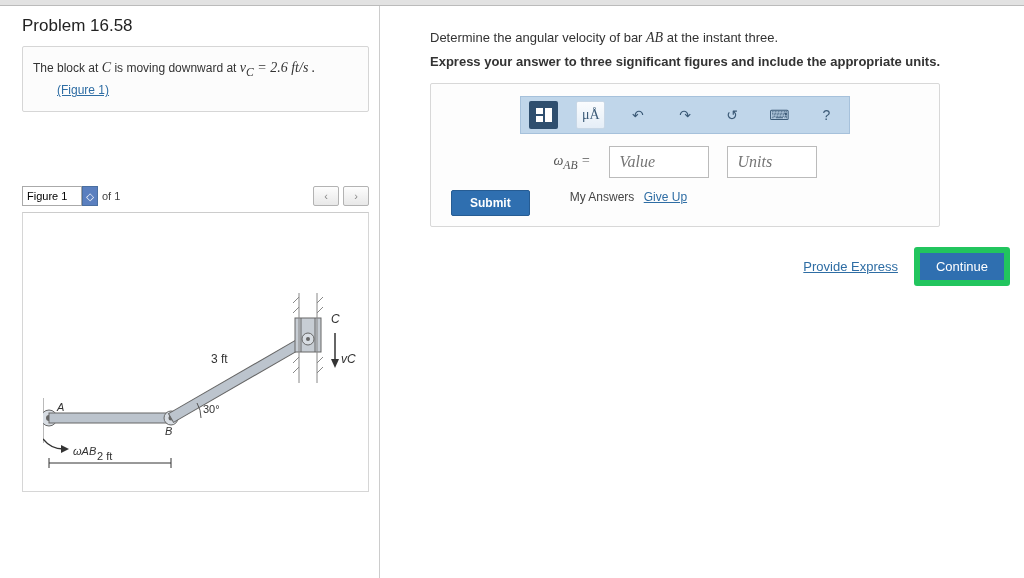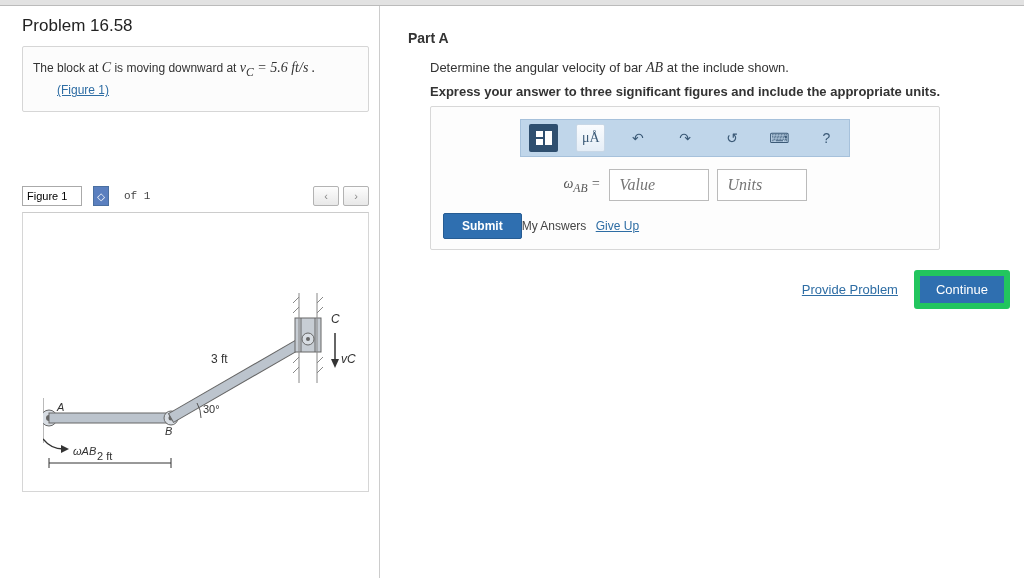--- a/index.html
+++ b/index.html
@@ -29,77 +29,77 @@
     font-size: 12px;
     line-height: 1.5;
   }
   .panel a, a { color: #2e6da4; text-decoration: underline; cursor: pointer; margin-left: 24px; }
   .italic { font-style: italic; font-family: 'Times New Roman', serif; font-size: 14px; }
   .nowrap { white-space: nowrap; }
   .figure-row {
     display: flex; align-items: center; justify-content: space-between;
     padding: 4px 0 6px 0;
   }
-  .figure-select { display: flex; align-items: center; gap: 11px; }
+  .figure-select { display: flex; align-items: center; gap: 0; }
   .figinput {
     width: 60px; height: 20px; border: 1px solid #aaa; background: #fff;
     font-size: 11px; padding: 2px 4px;
   }
   .selbtn {
     width: 16px; height: 20px; background: #5a7fbf; color: #fff;
     display: flex; align-items: center; justify-content: center; font-size: 10px;
     border: 1px solid #4a6fa0;
   }
-  .oflabel { font-size: 11px; color: #444; margin-left: 4px; font-family: Liberation Mono, monospace; }
+  .oflabel { font-size: 11px; color: #444; margin-left: 4px; }
   .navbtns { display: flex; gap: 4px; }
   .navbtn {
     width: 26px; height: 20px; border: 1px solid #b3b3b3;
     background: linear-gradient(#fdfdfd,#e8e8e8);
     display: flex; align-items: center; justify-content: center;
     color: #888; font-size: 11px; border-radius: 2px;
   }
   .figure-box {
     border: 1px solid #d6d6d6; border-top: 1px solid #ccc;
     height: 280px; background: #fff; position: relative;
   }
   .figure-svg { position: absolute; left: 20px; top: 50px; }
 
   .right-col { flex: 1; padding: 24px 14px 10px 28px; }
   .part-title { font-size: 14px; font-weight: bold; margin-bottom: 14px; }
   .part-text { font-size: 13px; margin-left: 22px; margin-bottom: 8px; }
-  .part-bold { font-size: 13px; font-weight: bold; margin-left: 22px; margin-bottom: 7px; }
+  .part-bold { font-size: 13px; font-weight: bold; margin-left: 22px; margin-bottom: 14px; }
 
   .answer-frame {
     margin-left: 22px; border: 1px solid #d8d8d8; border-radius: 2px;
     width: 510px; padding: 12px 12px 10px 12px; background: #fdfdfd;
   }
   .toolbar {
     background: #c0d6ea; border: 1px solid #a6c1db;
     width: 330px; margin: 0 auto 12px auto; padding: 4px 8px;
     display: flex; align-items: center; gap: 18px;
   }
   .tool {
     width: 30px; height: 28px; display: flex; align-items: center; justify-content: center;
     font-size: 14px; color: #3b5a77; cursor: pointer;
   }
   .tool.dark { background: #2f4f6f; color: #fff; border-radius: 2px; }
   .tool.light {
     background: linear-gradient(#fafcfe,#e5eef7); border: 1px solid #c8d7e6; border-radius: 2px;
     font-family: 'Times New Roman', serif;
   }
-  .inputrow { display: flex; align-items: center; justify-content: center; gap: 8px; margin-bottom: 12px; }
+  .inputrow { display: flex; align-items: center; justify-content: center; gap: 18px; margin-bottom: 12px; }
   .omega-label { font-family: 'Times New Roman', serif; font-style: italic; font-size: 14px; color: #555; }
   .val-input, .unit-input {
     height: 32px; border: 1px solid #bbb; background: #fff;
     font-family: 'Times New Roman', serif; font-style: italic; font-size: 16px;
     color: #aaa; padding: 2px 10px;
   }
   .val-input { width: 100px; }
   .unit-input { width: 90px; }
-  .submitrow { display: flex; align-items: center; margin-left: 0; }
+  .submitrow { display: flex; gap: 40px; margin-left: 8px; }
   .submit-btn {
     background: #2f6fb0; color: #fff; border: 1px solid #265c93;
     padding: 5px 18px; font-size: 12px; font-weight: bold; border-radius: 2px; cursor: pointer;
   }
   .answers-row { font-size: 12px; color: #444; }
   .answers-row a { margin-left: 6px; }
 
   .footer-row {
     margin-left: 22px; width: 580px; display: flex; justify-content: flex-end;
     align-items: center; gap: 16px; margin-top: 20px;
@@ -115,21 +115,21 @@
 <div class="topbar"></div>
 <div class="container">
 
   <div class="left-col">
     <div class="problem-title">Problem 16.58</div>
 
     <div class="panel">
       <span>The block at </span>
       <span class="italic">C</span>
       <span> is moving downward at </span>
-      <span class="italic nowrap"><span>v</span><sub>C</sub><span> = 5.6 ft/s .</span></span>
+      <span class="italic nowrap"><span>v</span><sub>C</sub><span> = 2.6 ft/s .</span></span>
       <br>
       <a>(Figure 1)</a>
     </div>
 
     <div class="figure-row">
       <div class="figure-select">
         <input class="figinput" value="Figure 1" style="">
         <div class="selbtn">◇</div>
         <span class="oflabel">of 1</span>
       </div>
@@ -201,25 +201,24 @@
 
         <line x1="6" y1="200" x2="128" y2="200" stroke="#333"></line>
         <line x1="6" y1="195" x2="6" y2="205" stroke="#333"></line>
         <line x1="128" y1="195" x2="128" y2="205" stroke="#333"></line>
         <text x="54" y="197" font-size="11" fill="#333">2 ft</text>
       </svg>
     </div>
   </div>
 
   <div class="right-col">
-    <div class="part-title">Part A</div>
     <div class="part-text">
       <span>Determine the angular velocity of bar </span>
       <span class="italic">AB</span>
-      <span> at the include shown.</span>
+      <span> at the instant three.</span>
     </div>
     <div class="part-bold">Express your answer to three significant figures and include the appropriate units.</div>
 
     <div class="answer-frame">
       <div class="toolbar">
         <div class="tool dark">
           <svg width="18" height="16">
               <rect x="1" y="1" width="7" height="6" fill="#fff"></rect>
               <rect x="1" y="9" width="7" height="6" fill="#fff"></rect>
               <rect x="10" y="1" width="7" height="14" fill="#fff"></rect>
@@ -244,17 +243,17 @@
       <div class="submitrow">
         <button class="submit-btn">Submit</button>
         <span class="answers-row">
           <span>My Answers</span>
           <a>Give Up</a>
         </span>
       </div>
     </div>
 
     <div class="footer-row">
-      <a>Provide Problem</a>
+      <a>Provide Express</a>
       <button class="continue-btn">Continue</button>
     </div>
   </div>
 </div>
 
 </body></html>

